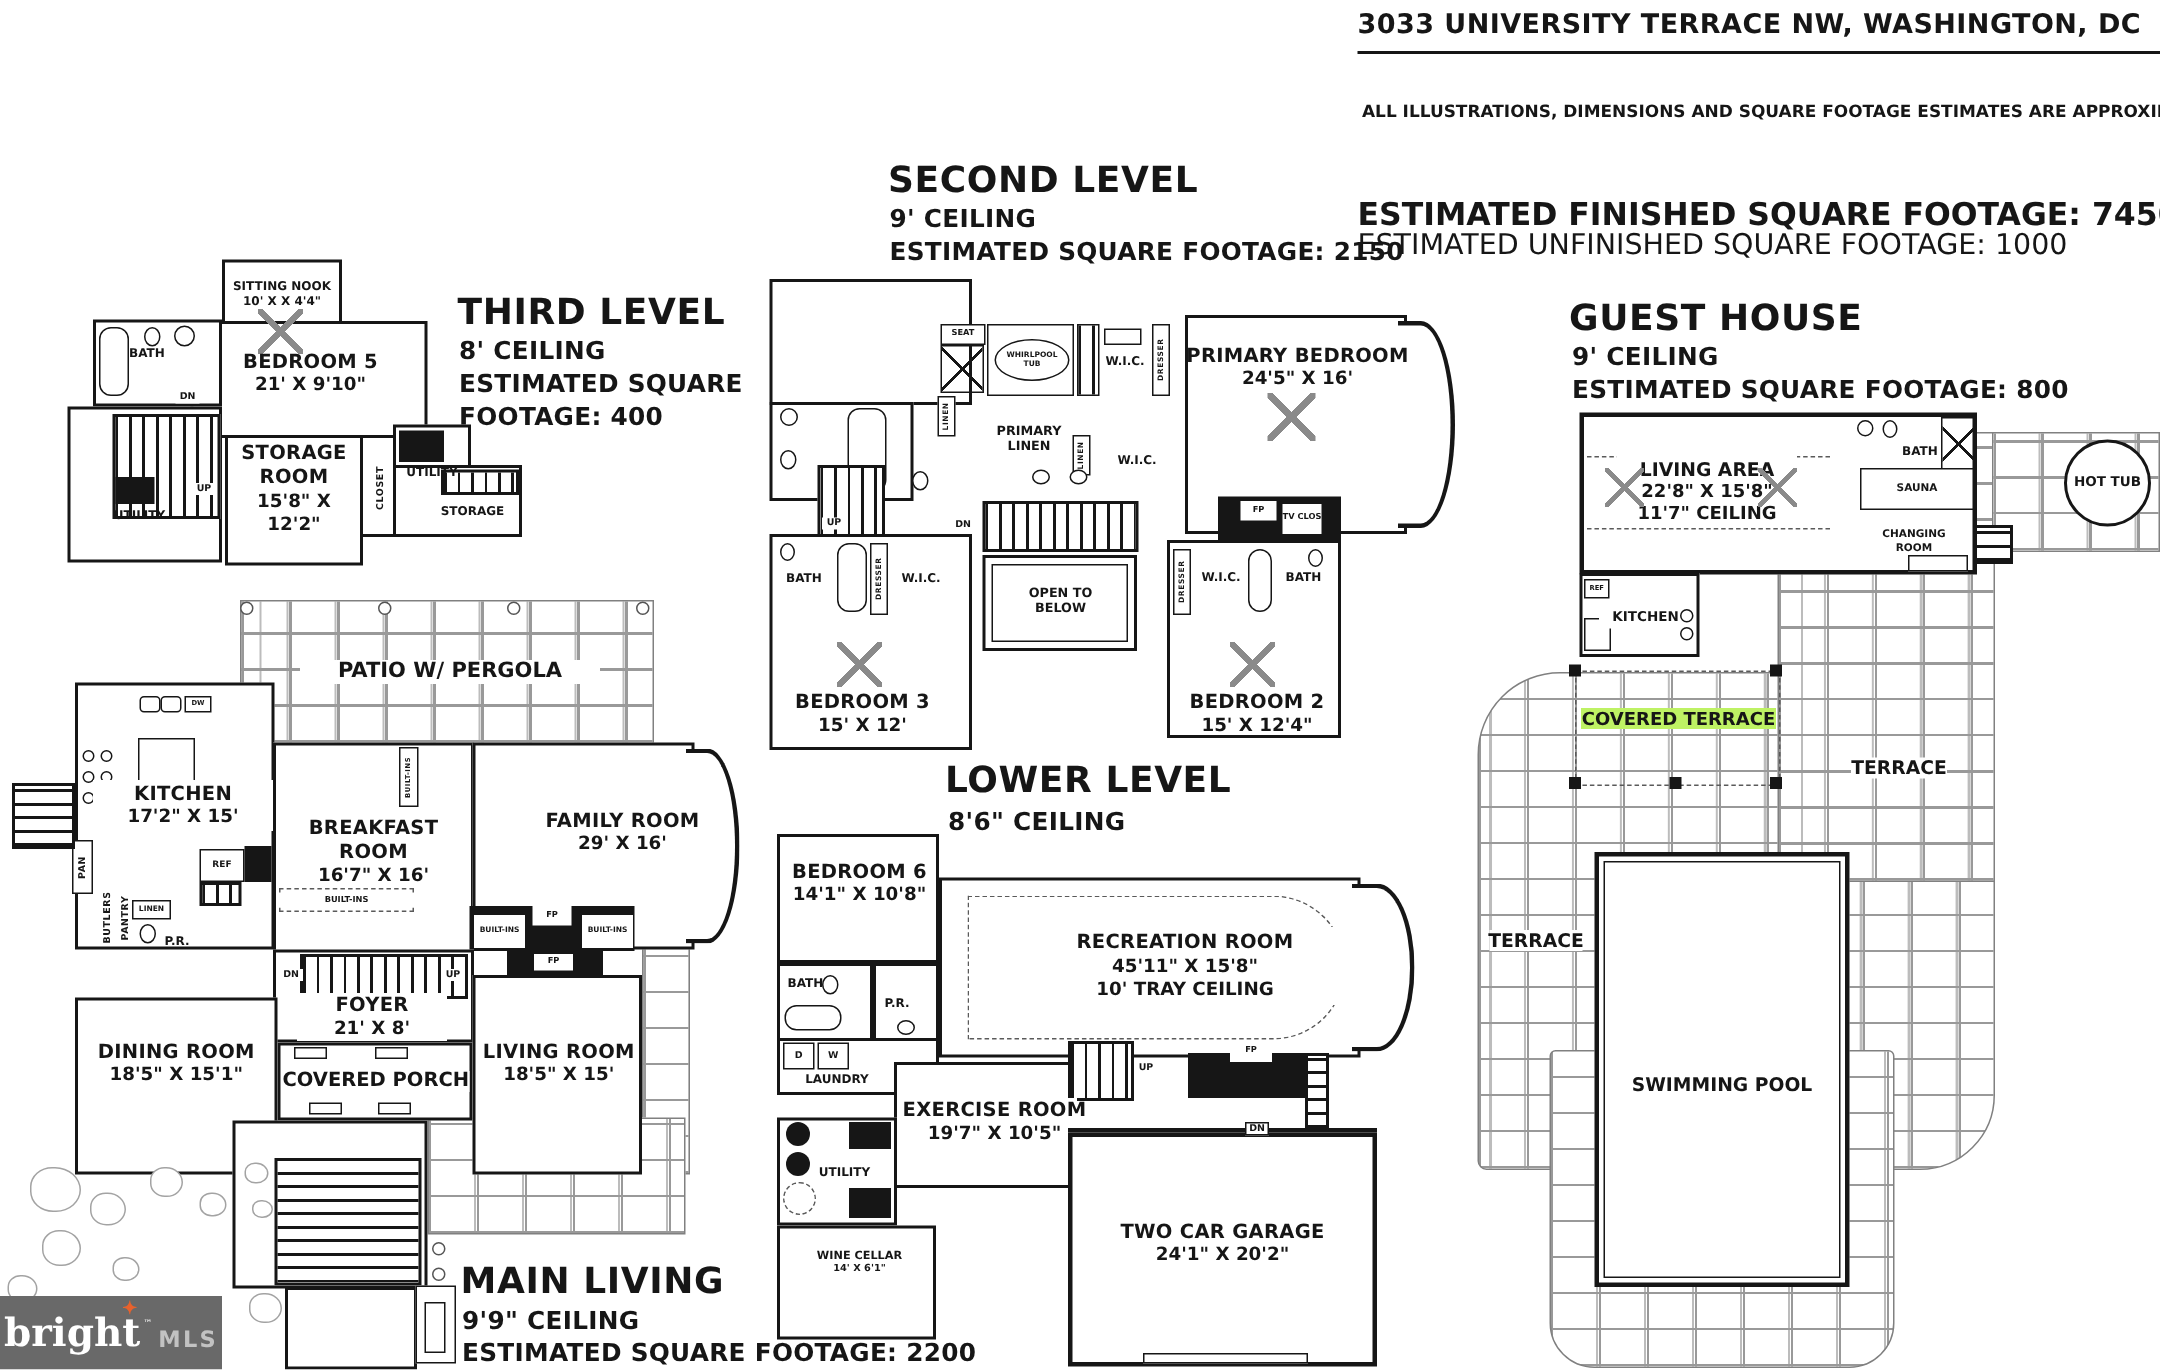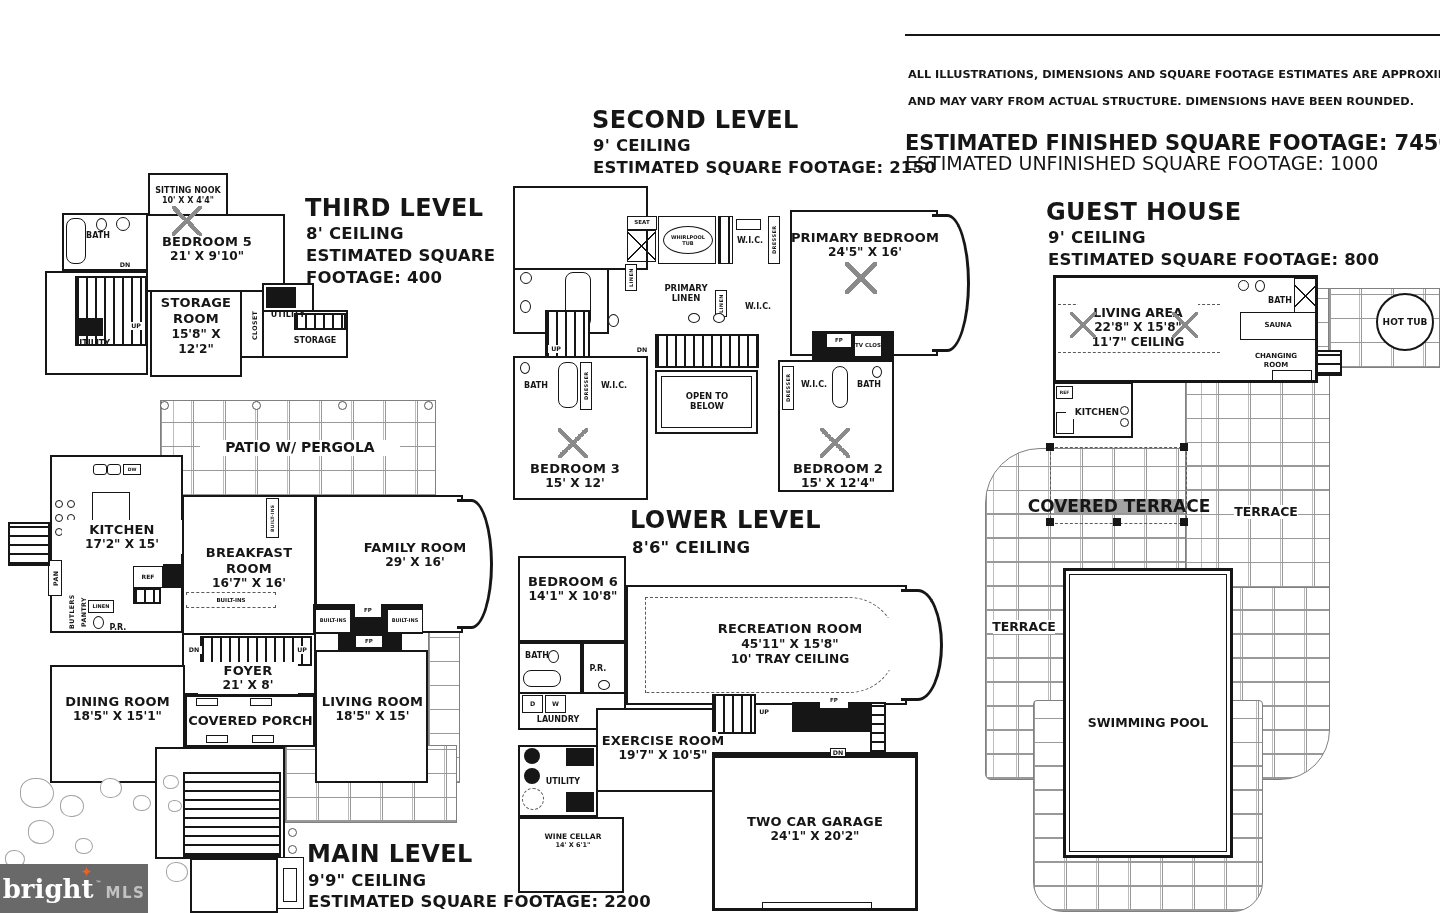--- a/index.html
+++ b/index.html
@@ -45,23 +45,23 @@
 .logo{position:absolute;left:0;top:864px;width:148px;height:49px;background:#696969;display:flex;align-items:center;justify-content:center}
 .brand{font-family:"DejaVu Serif",serif;font-weight:bold;font-size:26px;color:#fff;letter-spacing:0;position:relative}
 .spark{position:absolute;right:2px;top:-9px;color:#e8622d;font-size:12px}
 .tm{color:#fff;font-size:6px;margin:2px 4px 14px 2px}
 .mls{color:#c2c2c2;font-size:15px;letter-spacing:1.5px;font-weight:bold;margin-top:8px}
 </style>
 </head>
 <body>
 
 <div class="A" style="left:0;top:0;width:1440px;height:180px">
+  <div class="A" style="left:905px;top:6px;font-size:18px;font-weight:bold;letter-spacing:.3px;white-space:nowrap">3033 UNIVERSITY TERRACE NW, WASHINGTON, DC</div>
   <div class="ul" style="left:905px;top:34px;width:535px"></div>
   <div class="A" style="left:908px;top:68px;font-size:11.3px;font-weight:bold;white-space:nowrap">ALL ILLUSTRATIONS, DIMENSIONS AND SQUARE FOOTAGE ESTIMATES ARE APPROXIMATE</div>
-  <div class="A" style="left:908px;top:95px;font-size:11.3px;font-weight:bold;white-space:nowrap">AND MAY VARY FROM ACTUAL STRUCTURE. DIMENSIONS HAVE BEEN ROUNDED.</div>
   <div class="A" style="left:905px;top:131px;font-size:21px;font-weight:bold;white-space:nowrap">ESTIMATED FINISHED SQUARE FOOTAGE: 7450</div>
   <div class="A" style="left:905px;top:152px;font-size:19px;font-weight:normal;white-space:nowrap">ESTIMATED UNFINISHED SQUARE FOOTAGE: 1000</div>
 </div>
 
 <div class="A" style="left:0;top:0;width:1440px;height:913px">
   <div class="t1" style="left:305px;top:194px">THIRD LEVEL</div>
   <div class="t2" style="left:306px;top:224px">8' CEILING</div>
   <div class="t2" style="left:306px;top:246px">ESTIMATED SQUARE</div>
   <div class="t2" style="left:306px;top:268px">FOOTAGE: 400</div>
 
@@ -281,21 +281,21 @@
   <div class="bush" style="left:28px;top:820px;width:26px;height:24px"></div>
   <div class="bush" style="left:5px;top:850px;width:20px;height:18px"></div>
   <div class="bush" style="left:75px;top:838px;width:18px;height:16px"></div>
   <div class="bush" style="left:163px;top:775px;width:16px;height:14px"></div>
   <div class="bush" style="left:168px;top:800px;width:14px;height:12px"></div>
   <div class="bush" style="left:166px;top:862px;width:22px;height:20px"></div>
   <div class="post" style="left:288px;top:828px"></div>
   <div class="post" style="left:288px;top:845px"></div>
   <div class="st sth" style="left:8px;top:522px;width:42px;height:44px"></div>
 
-  <div class="t1" style="left:307px;top:840px">MAIN LEVEL</div>
+  <div class="t1" style="left:307px;top:840px">MAIN LIVING</div>
   <div class="t2" style="left:308px;top:871px">9'9" CEILING</div>
   <div class="t2" style="left:308px;top:892px">ESTIMATED SQUARE FOOTAGE: 2200</div>
 </div>
 
 <div class="A" style="left:0;top:0;width:1440px;height:913px">
   <div class="t1" style="left:630px;top:506px">LOWER LEVEL</div>
   <div class="t2" style="left:632px;top:538px">8'6" CEILING</div>
 
   <div class="w" style="left:518px;top:556px;width:108px;height:86px"></div>
   <div class="lbl" style="left:523px;top:572px;width:100px;height:34px">
@@ -405,21 +405,21 @@
   <div class="lbl" style="left:1066px;top:406px;width:62px;height:13px;font-size:9px;background:#fff">KITCHEN</div>
   <div class="crc" style="left:1120px;top:406px;width:9px;height:9px"></div>
   <div class="crc" style="left:1120px;top:418px;width:9px;height:9px"></div>
 
   <div class="dash" style="left:1050px;top:447px;width:137px;height:77px"></div>
   <div class="sqb" style="left:1046px;top:443px"></div>
   <div class="sqb" style="left:1180px;top:443px"></div>
   <div class="sqb" style="left:1046px;top:518px"></div>
   <div class="sqb" style="left:1113px;top:518px"></div>
   <div class="sqb" style="left:1180px;top:518px"></div>
-  <div class="lbl" style="left:1054px;top:499px;width:130px;height:14px;font-size:17px;background:#a3a3a3">COVERED TERRACE</div>
+  <div class="lbl" style="left:1054px;top:472px;width:130px;height:14px;font-size:12px;background:#bef264">COVERED TERRACE</div>
   <div class="lbl" style="left:1234px;top:505px;width:64px;height:14px;font-size:12.5px;background:#fff;padding:0 3px">TERRACE</div>
   <div class="lbl" style="left:993px;top:620px;width:62px;height:14px;font-size:12.5px;background:#fff;padding:0 3px">TERRACE</div>
 
   <div class="w" style="left:1063px;top:568px;width:170px;height:290px;border-width:3px"></div>
   <div class="A" style="left:1069px;top:574px;width:158px;height:278px;border:1.5px solid #161616"></div>
   <div class="lbl" style="left:1085px;top:716px;width:126px;height:14px;font-size:12.5px">SWIMMING POOL</div>
 </div>
 
 <div class="logo">
   <span class="brand">

